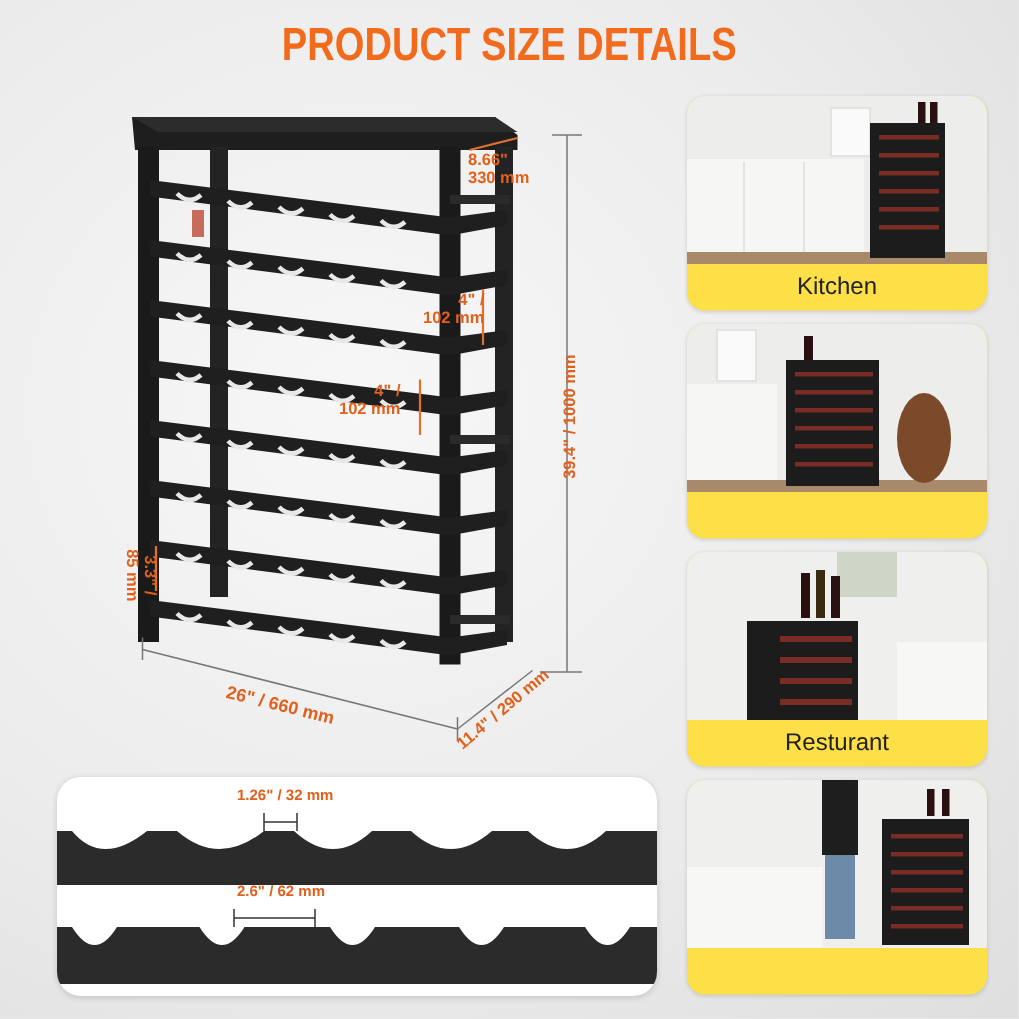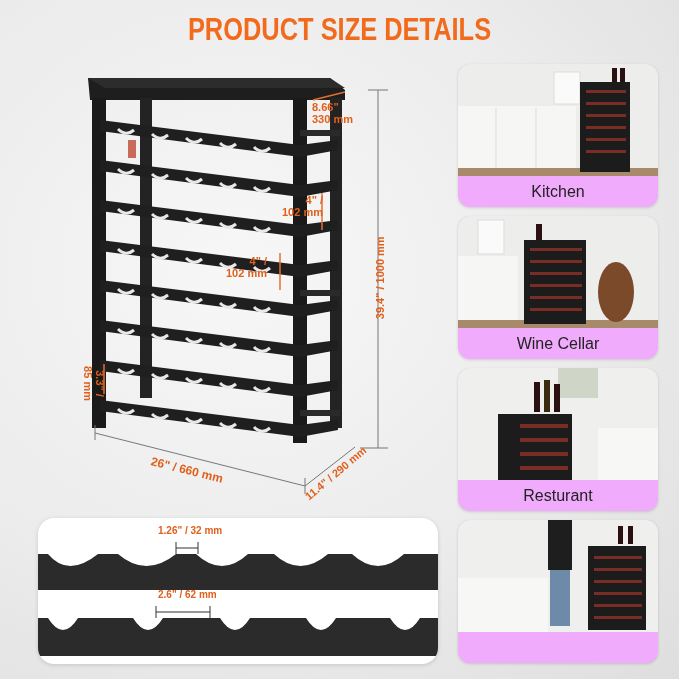--- a/index.html
+++ b/index.html
@@ -1,21 +1,21 @@
 <!DOCTYPE html>
 <html><head>
 <meta charset="utf-8">
 <style>
   html,body{margin:0;padding:0;}
   body{width:679px;height:679px;overflow:hidden;background:#e9e9e9;font-family:"Liberation Sans",sans-serif;position:relative;}
   .bg{position:absolute;inset:0;background:radial-gradient(ellipse at 35% 40%, #f7f7f7 0%, #ececec 55%, #dedede 100%);}
   .title{position:absolute;left:0;width:679px;top:12px;text-align:center;font-family:"Liberation Sans",sans-serif;font-weight:bold;font-size:31px;color:#f26b1d;letter-spacing:0px;transform:scaleX(0.82);transform-origin:center;}
   .dim{position:absolute;color:#e0601c;font-weight:bold;font-size:11px;white-space:nowrap;line-height:1.05;}
   .rack{position:absolute;left:0;top:0;}
-  .panel{position:absolute;left:458px;width:200px;height:143px;background:#f0abfc;border-radius:12px;overflow:hidden;box-shadow:0 1px 3px rgba(0,0,0,0.15);}
+  .panel{position:absolute;left:458px;width:200px;height:143px;background:#fde047;border-radius:12px;overflow:hidden;box-shadow:0 1px 3px rgba(0,0,0,0.15);}
   .panel .scene{position:absolute;left:0;top:0;width:200px;height:112px;}
   .panel .cap{position:absolute;left:0;right:0;bottom:0;height:31px;line-height:31px;text-align:center;font-size:16px;color:#222;}
   .detail{position:absolute;left:38px;top:518px;width:400px;height:146px;background:#fff;border-radius:16px;box-shadow:0 1px 4px rgba(0,0,0,0.15);overflow:hidden;}
 </style>
 </head>
 <body>
 
 <div class="bg"></div>
 
 <div class="title">PRODUCT SIZE DETAILS</div>
@@ -138,21 +138,20 @@
         <rect x="72" y="32" width="52" height="3"></rect>
         <rect x="72" y="44" width="52" height="3"></rect>
         <rect x="72" y="56" width="52" height="3"></rect>
         <rect x="72" y="68" width="52" height="3"></rect>
         <rect x="72" y="80" width="52" height="3"></rect>
         <rect x="72" y="92" width="52" height="3"></rect>
       </g>
     <rect x="78" y="8" width="6" height="16" fill="#2a1010"></rect>
     <ellipse cx="158" cy="76" rx="18" ry="30" fill="#7a4a2a"></ellipse>
   </svg>
-  <div class="cap">Wine  Cellar</div>
 </div>
 
 <div class="panel" style="top:368px;">
   <svg class="scene" viewBox="0 0 200 112">
     <rect width="200" height="112" fill="#efefed"></rect>
     <rect x="140" y="60" width="60" height="52" fill="#f7f7f5"></rect>
     <rect x="100" y="0" width="40" height="30" fill="#cfd6c8"></rect>
     <rect x="40" y="46" width="74" height="66" fill="#1c1c1c"></rect>
     <g fill="#7a2d25">
         <rect x="62" y="56" width="48" height="4"></rect>

